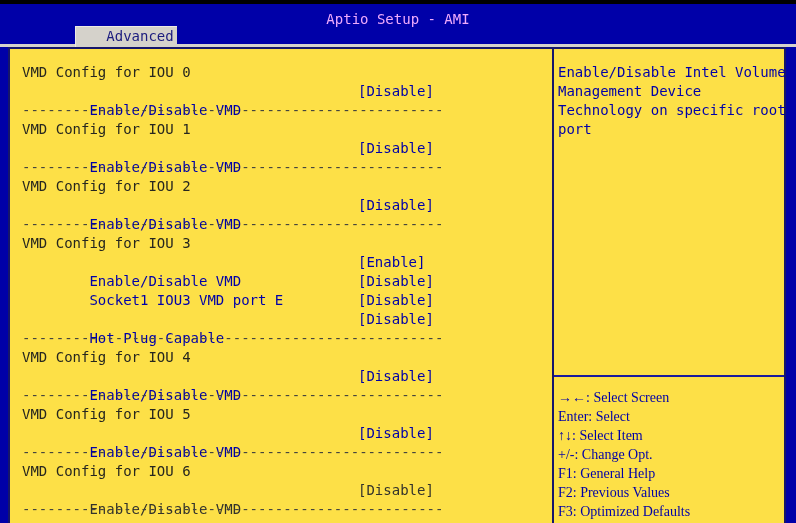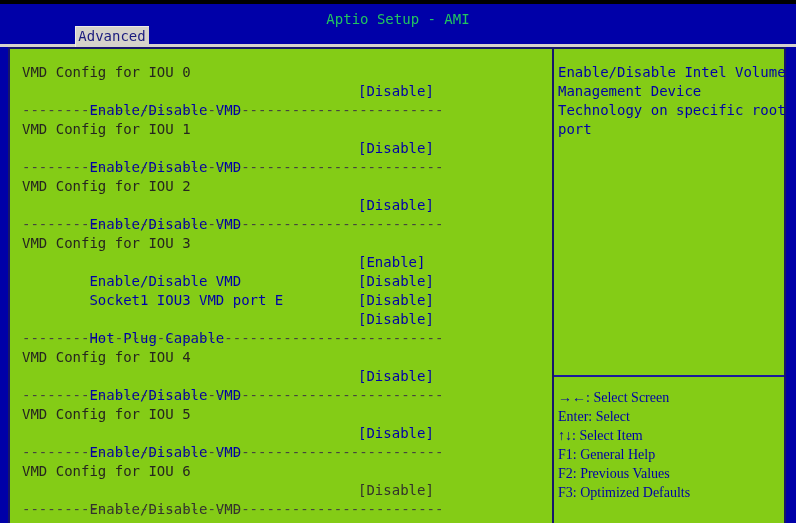--- a/index.html
+++ b/index.html
@@ -11,39 +11,40 @@
     -webkit-font-smoothing:none;
   }
   .stage { position:relative; width:796px; height:523px; }
 
   
   .topstrip { position:absolute; left:0; top:0; width:796px; height:4px; background:#000000; }
 
   
   .titlebar {
     position:absolute; left:0; top:4px; width:796px; height:40px;
-    color:#22c55e; text-align:center;
+    color:#f0abfc; text-align:center;
   }
   .titlebar .title { display:inline-block; margin-top:7px; letter-spacing:0px; }
 
   
   .tabstrip-base { position:absolute; left:0; top:44px; width:796px; height:3px; background:#D5D2CB; }
 
   
   .tab {
     position:absolute; left:75px; top:26px; width:74px; height:21px;
     background:#D5D2CB; color:#1B1B7E;
     text-align:center; line-height:21px;
     box-shadow: inset 1px 1px 0 #EDEAE4;
+    padding-left: 28px;
   }
 
   
   .panel {
     position:absolute; left:8px; top:47px; width:778px; height:476px;
-    background:#84cc16;
+    background:#fde047;
     border:2px solid #16166B; border-bottom:none;
     box-sizing:border-box;
   }
 
   
   .left-pane {
     position:absolute; left:0; top:0; width:542px; height:474px;
     padding-top:14px; box-sizing:border-box; overflow:hidden;
   }
   .row { position:relative; height:19px; line-height:19px; padding-left:12px; white-space:pre; }
@@ -159,20 +160,21 @@
 
     <div class="pane-divider"></div>
 
     <div class="right-pane">
       <div class="help-text">Enable/Disable Intel Volume Management Device Technology on specific root port</div>
       <div class="right-sep"></div>
       <div class="hotkeys">
         <div class="hotkey-row">→←: Select Screen</div>
         <div class="hotkey-row">Enter: Select</div>
         <div class="hotkey-row">↑↓: Select Item</div>
+        <div class="hotkey-row">+/-: Change Opt.</div>
         <div class="hotkey-row">F1: General Help</div>
         <div class="hotkey-row">F2: Previous Values</div>
         <div class="hotkey-row">F3: Optimized Defaults</div>
       </div>
     </div>
 
   </div>
 
 </div>
 

